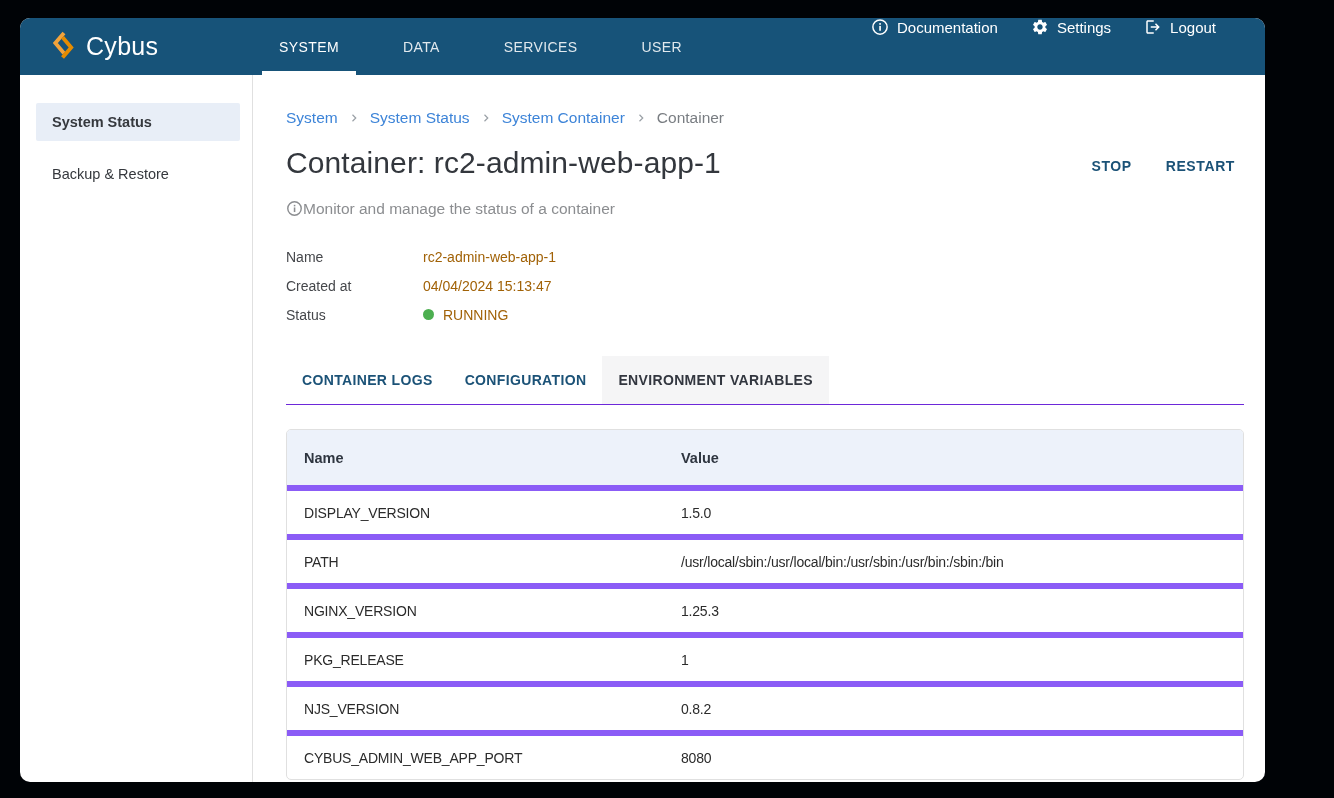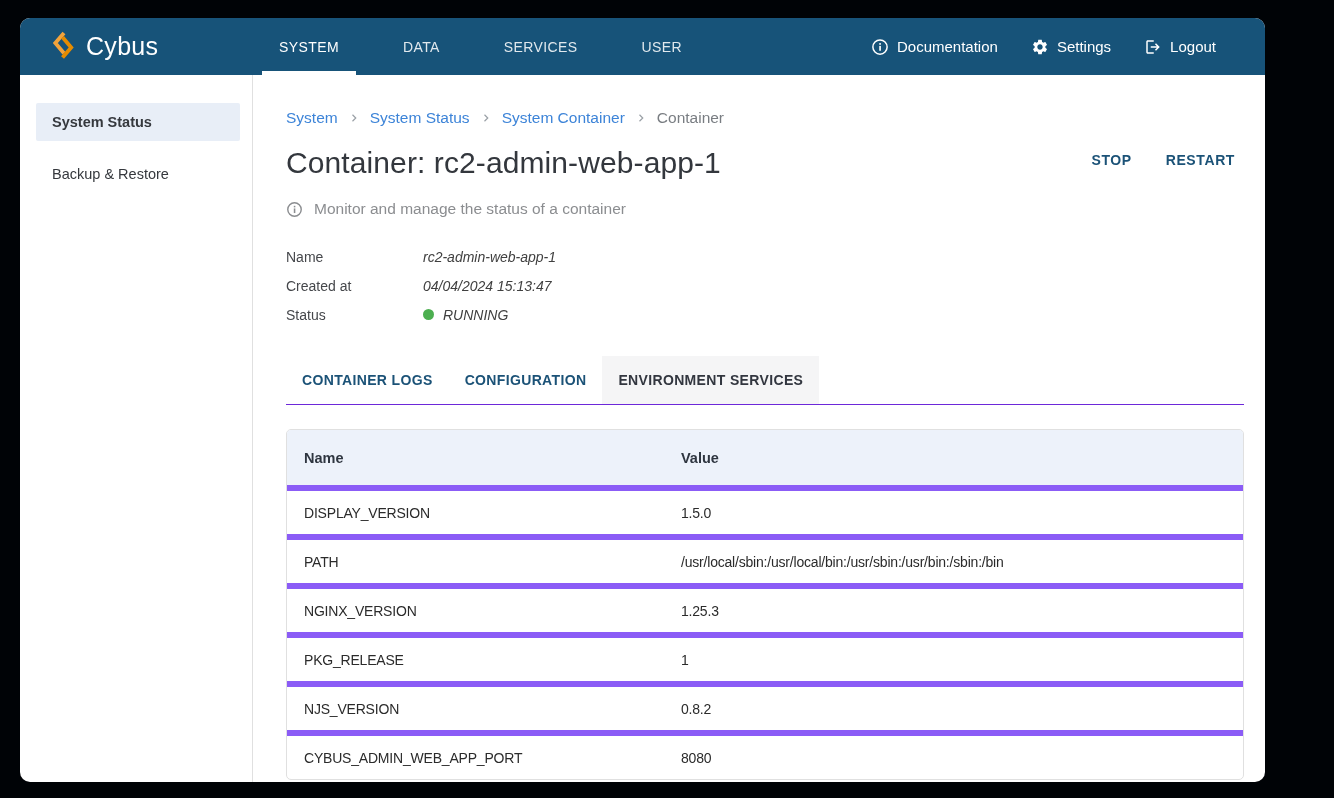--- a/index.html
+++ b/index.html
@@ -58,21 +58,21 @@
   .nav-tab.active::after {
     content: "";
     position: absolute;
     left: 0; right: 0; bottom: 0;
     height: 4px;
     background: #ffffff;
   }
   .nav-actions {
     margin-left: auto;
     display: flex;
-    align-items: center;
+    align-items: flex-start;
     gap: 33px;
     padding-right: 49px;
   }
   .nav-action {
     display: flex;
     align-items: center;
     gap: 8px;
     color: #ffffff;
     font-size: 15px;
     cursor: pointer;
@@ -111,21 +111,21 @@
     gap: 10px;
     font-size: 15.5px;
   }
   .crumb-link { color: #3d84d8; cursor: pointer; }
   .crumb-current { color: #797d82; }
   .crumb-sep { color: #9aa0a6; display: flex; align-items: center; }
   
   .title-row {
     margin-top: 19px;
     display: flex;
-    align-items: flex-start;
+    align-items: flex-end;
     justify-content: space-between;
   }
   .page-title {
     font-size: 30px;
     font-weight: 400;
     color: #33373d;
     letter-spacing: 0.1px;
   }
   .title-actions { display: flex; gap: 34px; padding-right: 9px; }
   .text-button {
@@ -136,36 +136,34 @@
     font-size: 14px;
     font-weight: 700;
     letter-spacing: 0.6px;
     cursor: pointer;
     padding: 6px 0;
   }
   
   .subtitle {
     margin-top: 20px;
     display: flex;
-    align-items: center;
-    gap: 11px;
     color: #8b8d90;
     font-size: 15.5px;
   }
   .subtitle svg { display: block; }
   
   .details { margin-top: 24px; }
   .detail-row {
     display: flex;
     align-items: center;
     height: 29px;
     font-size: 14px;
   }
   .detail-label { width: 137px; color: #45474b; }
-  .detail-value { color: #404040; display: flex; align-items: center; font-style: italic; }
+  .detail-value { color: #a16207; display: flex; align-items: center; }
   .status-dot {
     width: 11px; height: 11px;
     border-radius: 50%;
     background: #4caf50;
     display: inline-block;
     margin-right: 9px;
   }
   
   .tab-strip {
     margin-top: 27px;
@@ -330,21 +328,21 @@
           <span class="detail-value">
             <span class="status-dot"></span>
             <span>RUNNING</span>
           </span>
         </div>
       </div>
 
       <div class="tab-strip">
         <div class="content-tab">CONTAINER LOGS</div>
         <div class="content-tab">CONFIGURATION</div>
-        <div class="content-tab active">ENVIRONMENT SERVICES</div>
+        <div class="content-tab active">ENVIRONMENT VARIABLES</div>
       </div>
 
       <div class="env-table">
         <div class="t-row t-head">
           <span class="t-cell-name">Name</span>
           <span class="t-cell-value">Value</span>
         </div>
         <div class="t-row t-body-row">
           <span class="t-cell-name">DISPLAY_VERSION</span>
           <span class="t-cell-value">1.5.0</span>

